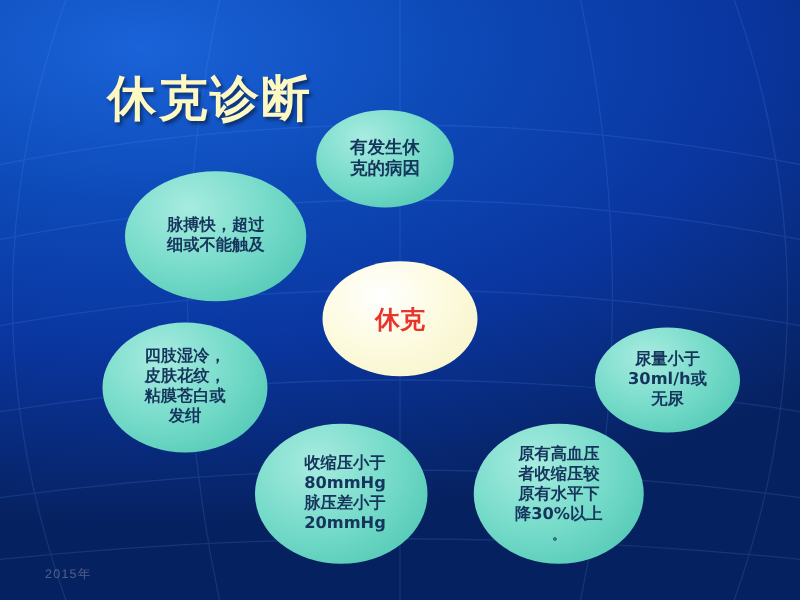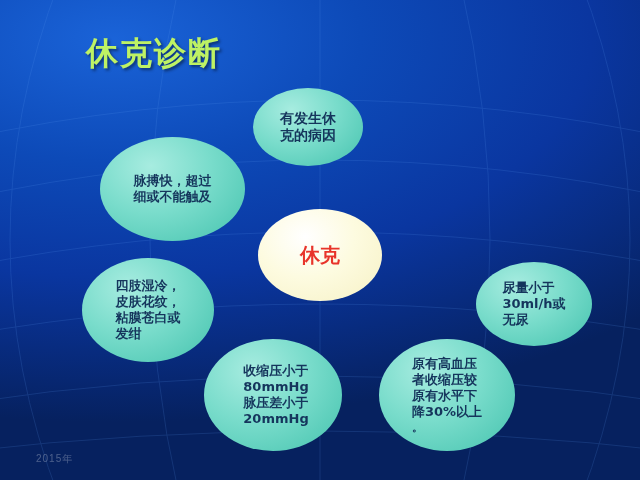--- a/index.html
+++ b/index.html
@@ -28,43 +28,43 @@
     position: absolute;
     inset: 0;
     opacity: 0.5;
   }
   .bubble {
     position: absolute;
     border-radius: 50%;
     display: flex;
     align-items: center;
     justify-content: center;
-    text-align: left;
+    text-align: center;
     line-height: 1.25;
     box-sizing: border-box;
     padding: 4px;
   }
   .bubble span { display: block; }
   .b-teal {
     background: radial-gradient(ellipse at 35% 28%, #a7ece0 0%, #79dccb 45%, #45c3ae 100%);
     color: #15355c;
     font-weight: bold;
   }
   .b-center {
     background: radial-gradient(ellipse at 38% 30%, #ffffff 0%, #fdfbe0 45%, #f6f1c4 100%);
     color: #e8342a;
     font-weight: bold;
   }
   #title {
     position: absolute;
     left: 86px;
-    top: 32px;
-    font-size: 32px;
+    top: 52px;
+    font-size: 39px;
     font-weight: bold;
-    color: #bef264;
+    color: #fef9c3;
     letter-spacing: 2px;
     font-family: "DejaVu Sans", "Liberation Sans", sans-serif;
     text-shadow: 2px 2px 3px rgba(0,0,0,0.45);
   }
   #watermark {
     position: absolute;
     left: 36px;
     bottom: 14px;
     color: rgba(255,255,255,0.28);
     font-size: 10px;

